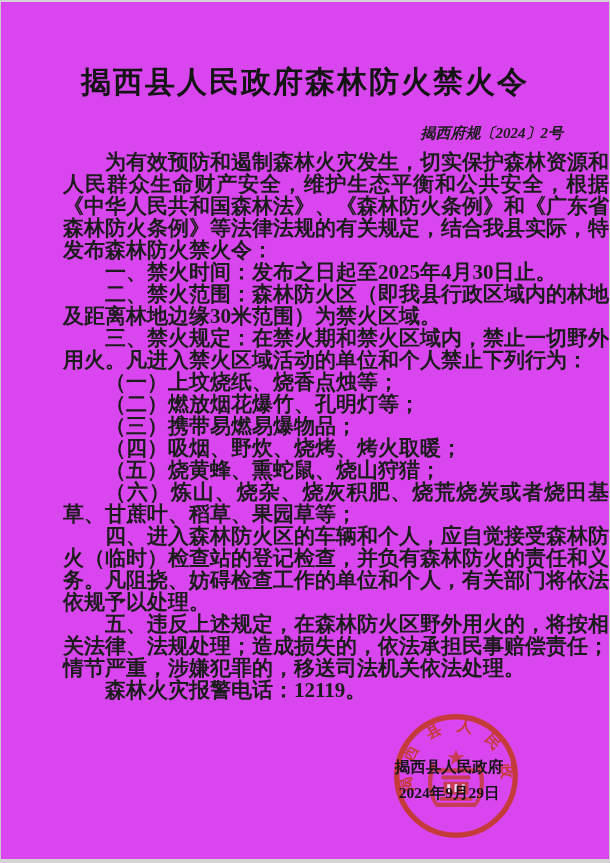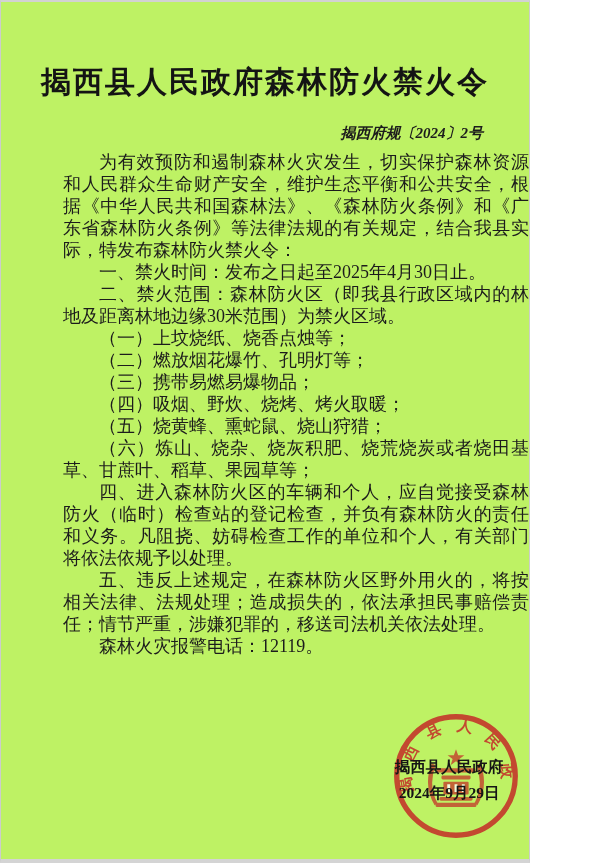--- a/index.html
+++ b/index.html
@@ -1,23 +1,23 @@
 <!DOCTYPE html>
 <html><head>
 <meta charset="utf-8">
 <style>
   * { margin: 0; padding: 0; box-sizing: border-box; }
   html, body { width: 610px; height: 863px; background: #ffffff; }
   body { font-family: "Liberation Serif", "DejaVu Serif", serif; }
 
   .page {
     position: relative;
-    width: 530px;
+    width: 610px;
     height: 863px;
-    background: #bef264;
+    background: #d946ef;
     border-top: 2px solid #d2d2d2;
     border-left: 1px solid #cccccc;
     border-right: 1px solid #cccccc;
     border-bottom: 4px solid #d4d4d4;
     overflow: hidden;
   }
 
   .doc-title {
     margin-top: 60px;
     text-align: center;
@@ -33,23 +33,23 @@
     padding-right: 46px;
     font-size: 15px;
     font-weight: 700;
     color: #1c1c1c;
     font-style: italic;
   }
 
   .doc-body {
     margin-top: 8px;
     padding-left: 62px;
-    font-size: 18px;
+    font-size: 21px;
     line-height: 22px;
-    font-weight: 400;
+    font-weight: 700;
     color: #1c1c1c;
     text-align: justify;
   }
   .doc-body p { text-indent: 2em; }
 
   .signature {
     position: absolute;
     left: 377px;
     top: 752px;
     width: 142px;
@@ -77,20 +77,21 @@
 <div class="page">
 
   <h1 class="doc-title">揭西县人民政府森林防火禁火令</h1>
 
   <div class="doc-number">揭西府规〔2024〕2号</div>
 
   <div class="doc-body">
     <p>为有效预防和遏制森林火灾发生，切实保护森林资源和人民群众生命财产安全，维护生态平衡和公共安全，根据《中华人民共和国森林法》、《森林防火条例》和《广东省森林防火条例》等法律法规的有关规定，结合我县实际，特发布森林防火禁火令：</p>
     <p>一、禁火时间：发布之日起至2025年4月30日止。</p>
     <p>二、禁火范围：森林防火区（即我县行政区域内的林地及距离林地边缘30米范围）为禁火区域。</p>
+    <p>三、禁火规定：在禁火期和禁火区域内，禁止一切野外用火。凡进入禁火区域活动的单位和个人禁止下列行为：</p>
     <p>（一）上坟烧纸、烧香点烛等；</p>
     <p>（二）燃放烟花爆竹、孔明灯等；</p>
     <p>（三）携带易燃易爆物品；</p>
     <p>（四）吸烟、野炊、烧烤、烤火取暖；</p>
     <p>（五）烧黄蜂、熏蛇鼠、烧山狩猎；</p>
     <p>（六）炼山、烧杂、烧灰积肥、烧荒烧炭或者烧田基草、甘蔗叶、稻草、果园草等；</p>
     <p>四、进入森林防火区的车辆和个人，应自觉接受森林防火（临时）检查站的登记检查，并负有森林防火的责任和义务。凡阻挠、妨碍检查工作的单位和个人，有关部门将依法依规予以处理。</p>
     <p>五、违反上述规定，在森林防火区野外用火的，将按相关法律、法规处理；造成损失的，依法承担民事赔偿责任；情节严重，涉嫌犯罪的，移送司法机关依法处理。</p>
     <p>森林火灾报警电话：12119。</p>
   </div>

